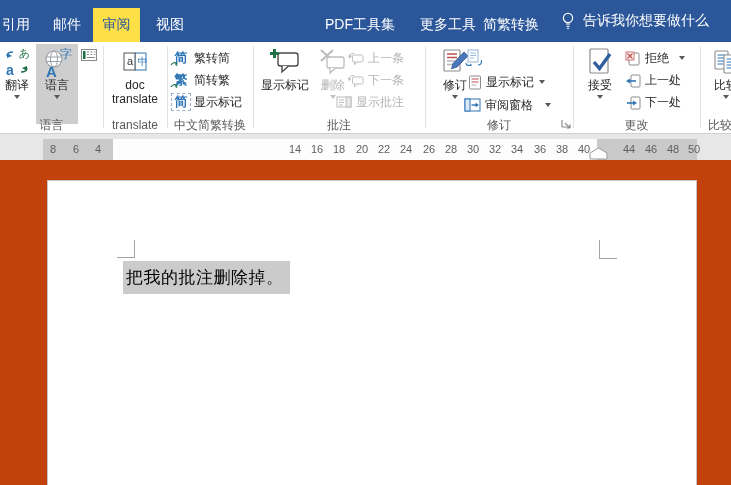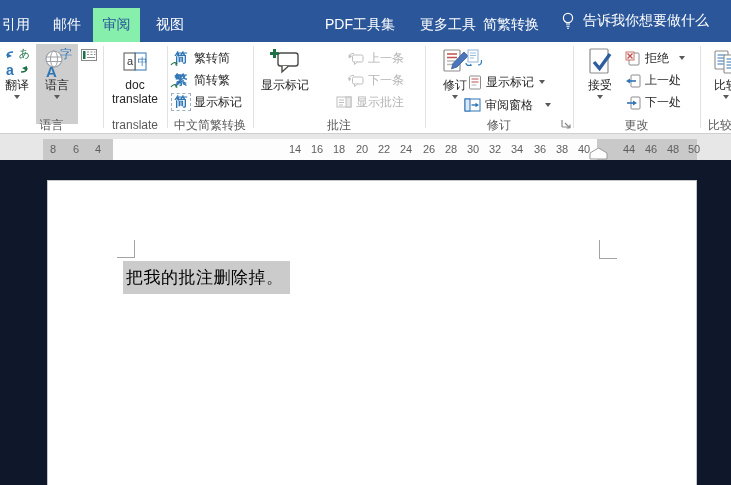--- a/index.html
+++ b/index.html
@@ -4,21 +4,21 @@
 <style>
   * { margin:0; padding:0; box-sizing:border-box; }
   html,body { width:731px; height:485px; overflow:hidden; }
   body { font-family:"Liberation Sans","DejaVu Sans",sans-serif; position:relative; background:#e7e7e7; }
   .stage { position:absolute; left:0; top:0; width:731px; height:485px; overflow:hidden; }
 
   
   .tabbar { position:absolute; left:0; top:0; width:731px; height:42px; background:#2b579a; }
   .tab { position:absolute; top:8px; height:34px; line-height:32px; text-align:center;
          color:#fff; font-size:14px; cursor:pointer; white-space:nowrap; }
-  .tab.active { background:#86efac; color:#2b579a; }
+  .tab.active { background:#fde047; color:#2b579a; }
   .tellme { position:absolute; left:560px; top:0; height:42px; display:flex; align-items:center; gap:7px;
             color:#fff; font-size:14px; cursor:pointer; }
 
   
   .ribbon { position:absolute; left:0; top:42px; width:731px; height:92px; background:#fff; border-bottom:1px solid #cfcfcf; }
   .sep { position:absolute; top:4px; height:82px; width:1px; background:#e2e2e2; }
   .grp-label { position:absolute; top:76px; height:14px; line-height:14px; text-align:center;
                font-size:12px; color:#595959; white-space:nowrap; }
   .btn-large { position:absolute; top:4px; display:flex; flex-direction:column; align-items:center;
                font-size:12px; color:#262626; cursor:pointer; }
@@ -42,21 +42,21 @@
   
   .ruler-band { position:absolute; left:0; top:134px; width:731px; height:26px; background:#e7e7e7; }
   .rseg { position:absolute; top:5px; height:21px; }
   .rseg.gray { background:#c9c9c9; }
   .rseg.white { background:#fdfdfd; }
   .ruler-num { position:absolute; top:5px; height:21px; line-height:21px; font-size:11px; color:#5f5f5f;
                transform:translateX(-50%); }
   .indent-marker { position:absolute; left:589px; top:13px; cursor:pointer; }
 
   
-  .doc-area { position:absolute; left:0; top:160px; width:731px; height:325px; background:#0f172a; }
+  .doc-area { position:absolute; left:0; top:160px; width:731px; height:325px; background:#c2410c; }
   .page { position:absolute; left:47px; top:20px; width:650px; height:320px; background:#fff;
           border:1px solid #c6c6c6; border-bottom:none; }
   .crop { position:absolute; background:#a3a3a3; }
   .sel-line { position:absolute; left:75px; top:80px; background:#cbcbcb; color:#000;
               font-size:17px; line-height:33px; padding:0 6px 0 3px; letter-spacing:0.5px; cursor:text; }
 </style>
 </head>
 <body>
 
 <div class="stage">
@@ -166,20 +166,31 @@
       <span class="ic">
         <svg width="32" height="28" viewBox="0 0 32 28">
           <rect x="9" y="5" width="20" height="13" rx="2.5" fill="#fff" stroke="#4a4a48" stroke-width="1.4"></rect>
           <path d="M13 18 v6 l6.5 -6" fill="#fff" stroke="#4a4a48" stroke-width="1.4"></path>
           <rect x="1" y="4" width="9" height="3" fill="#1e7145"></rect>
           <rect x="4" y="1" width="3" height="9" fill="#1e7145"></rect>
         </svg>
       </span>
       <span class="lbl">显示标记</span>
     </div>
+    <div class="btn-large disabled" style="left:314px;width:38px">
+      <span class="ic">
+        <svg width="28" height="28" viewBox="0 0 28 28">
+          <path d="M2 2 L14 13 M14 2 L2 13" stroke="#bdbdbd" stroke-width="2.2" fill="none"></path>
+          <rect x="8" y="9" width="17" height="11" rx="2" fill="#fff" stroke="#bdbdbd" stroke-width="1.3"></rect>
+          <path d="M11 20 v5 l5.5 -5" fill="#fff" stroke="#bdbdbd" stroke-width="1.3"></path>
+        </svg>
+      </span>
+      <span class="lbl">删除</span>
+      <span class="dd"></span>
+    </div>
     <div class="btn-small disabled" style="left:348px;top:6px">
       <svg width="16" height="13" viewBox="0 0 16 13">
         <rect x="4.5" y="3" width="10.5" height="7" rx="1.5" fill="#fff" stroke="#bdbdbd"></rect>
         <path d="M6.5 10 v2.5 l3 -2.5" fill="#fff" stroke="#bdbdbd"></path>
         <path d="M1 6 q0 -5 5 -4.5" stroke="#bdbdbd" fill="none"></path>
         <path d="M0.5 2.5 l0.8 4 l3 -2.6 Z" fill="#bdbdbd"></path>
       </svg>
       <span>上一条</span>
     </div>
     <div class="btn-small disabled" style="left:348px;top:28px">

